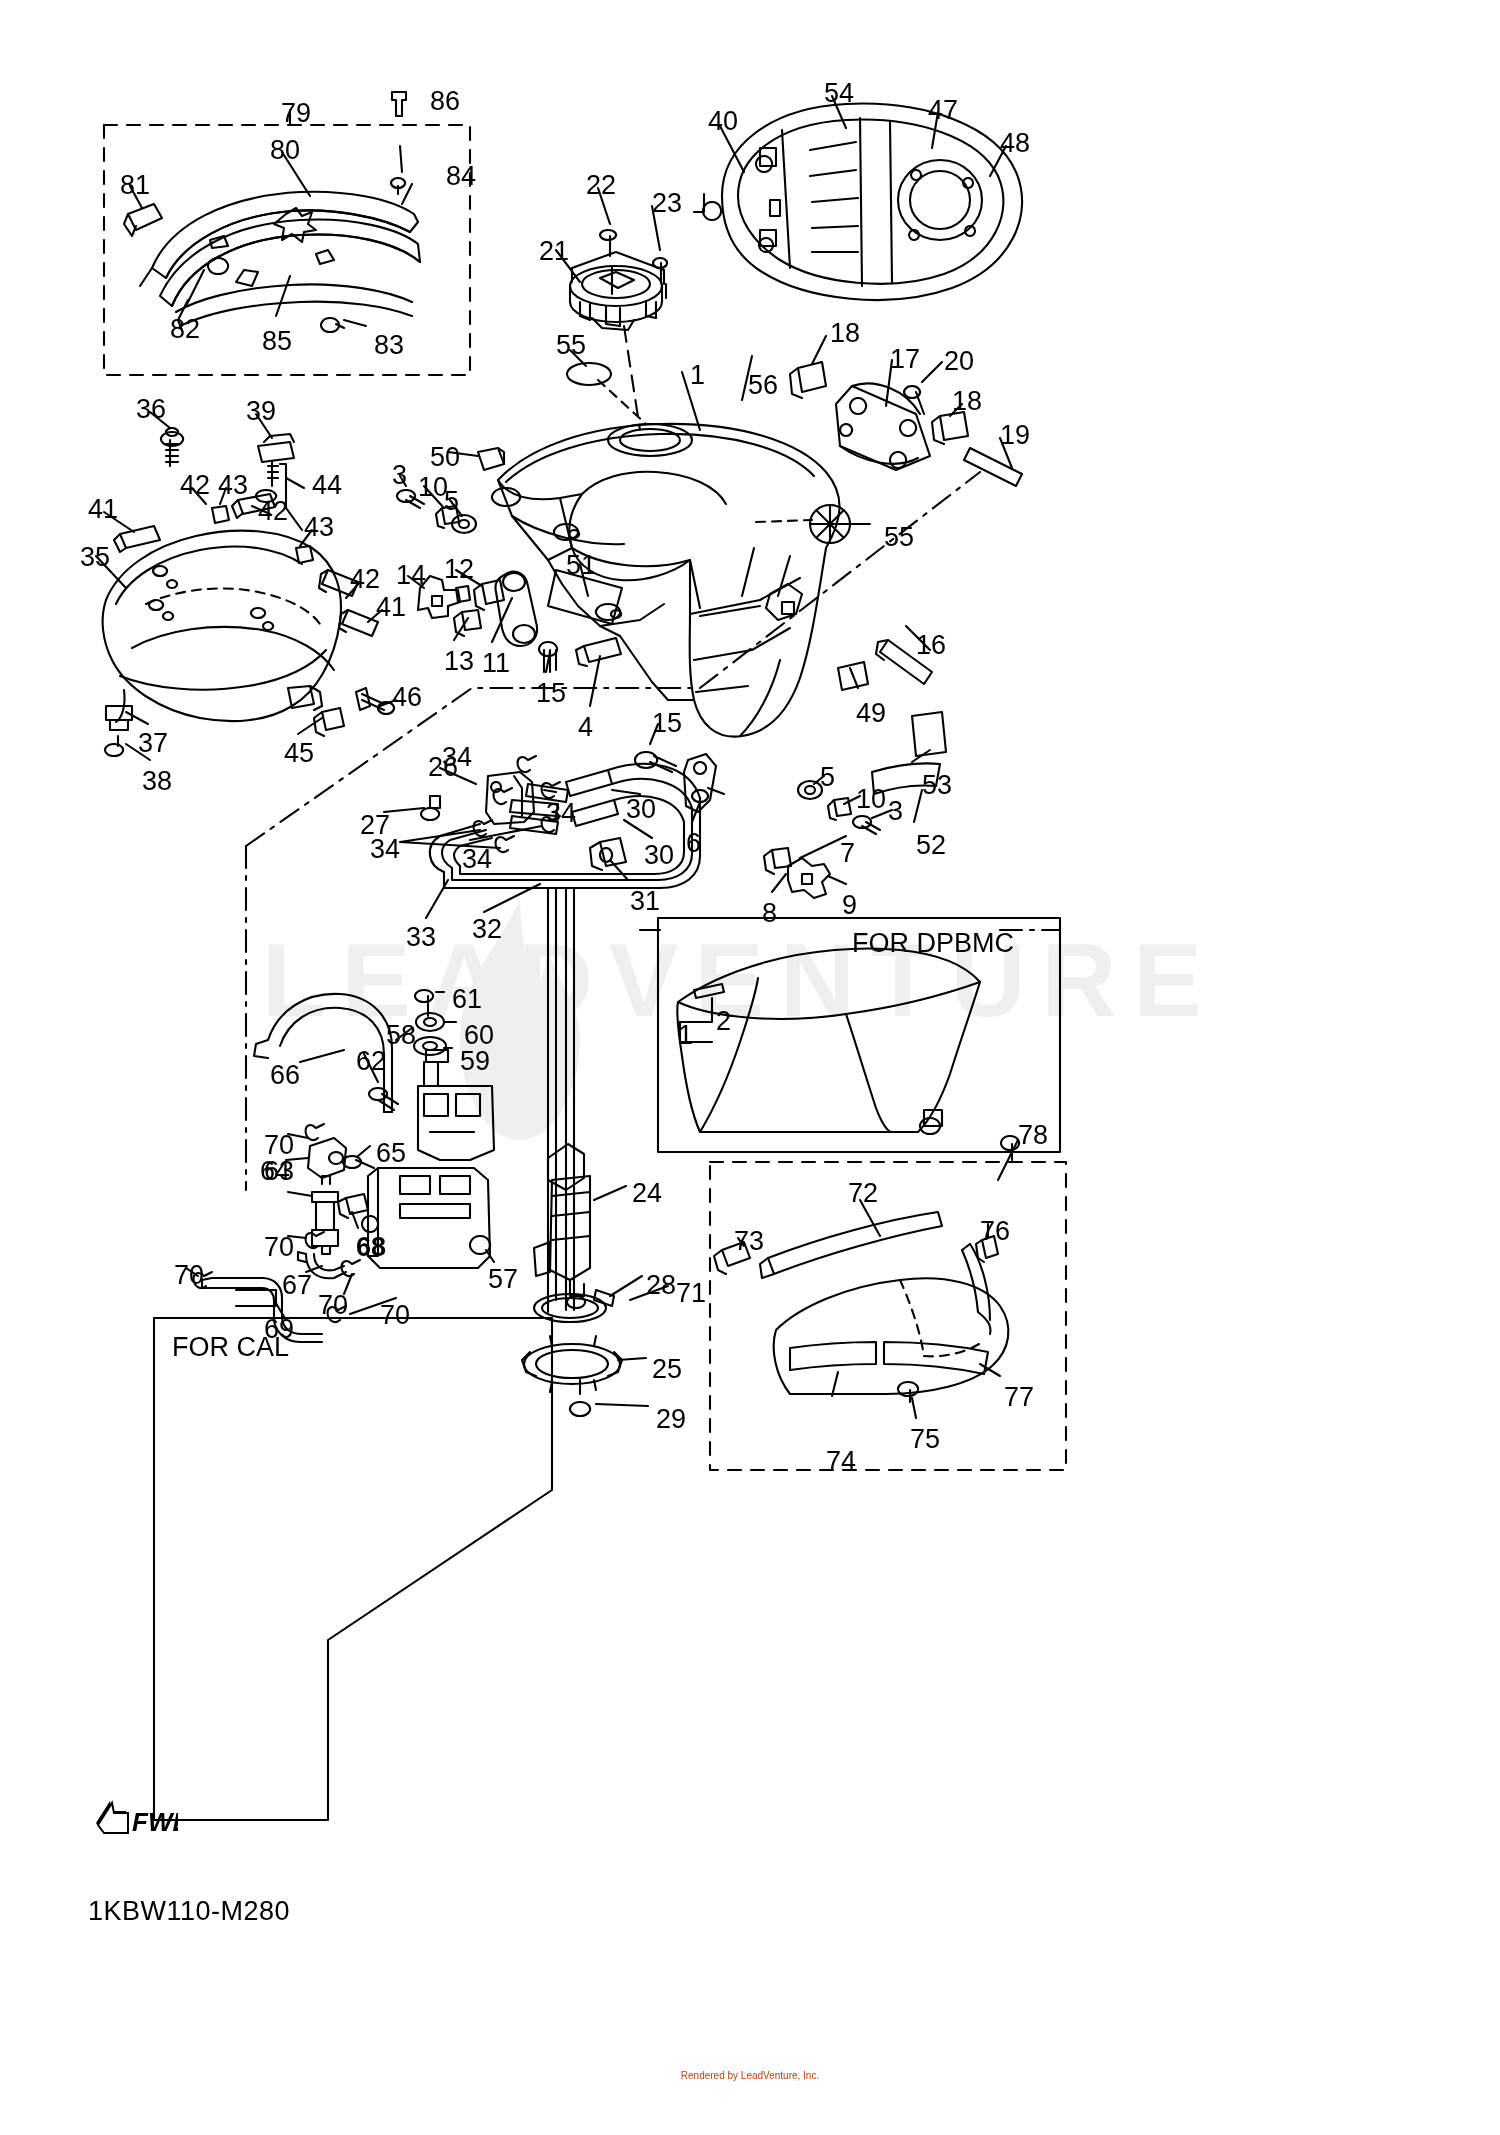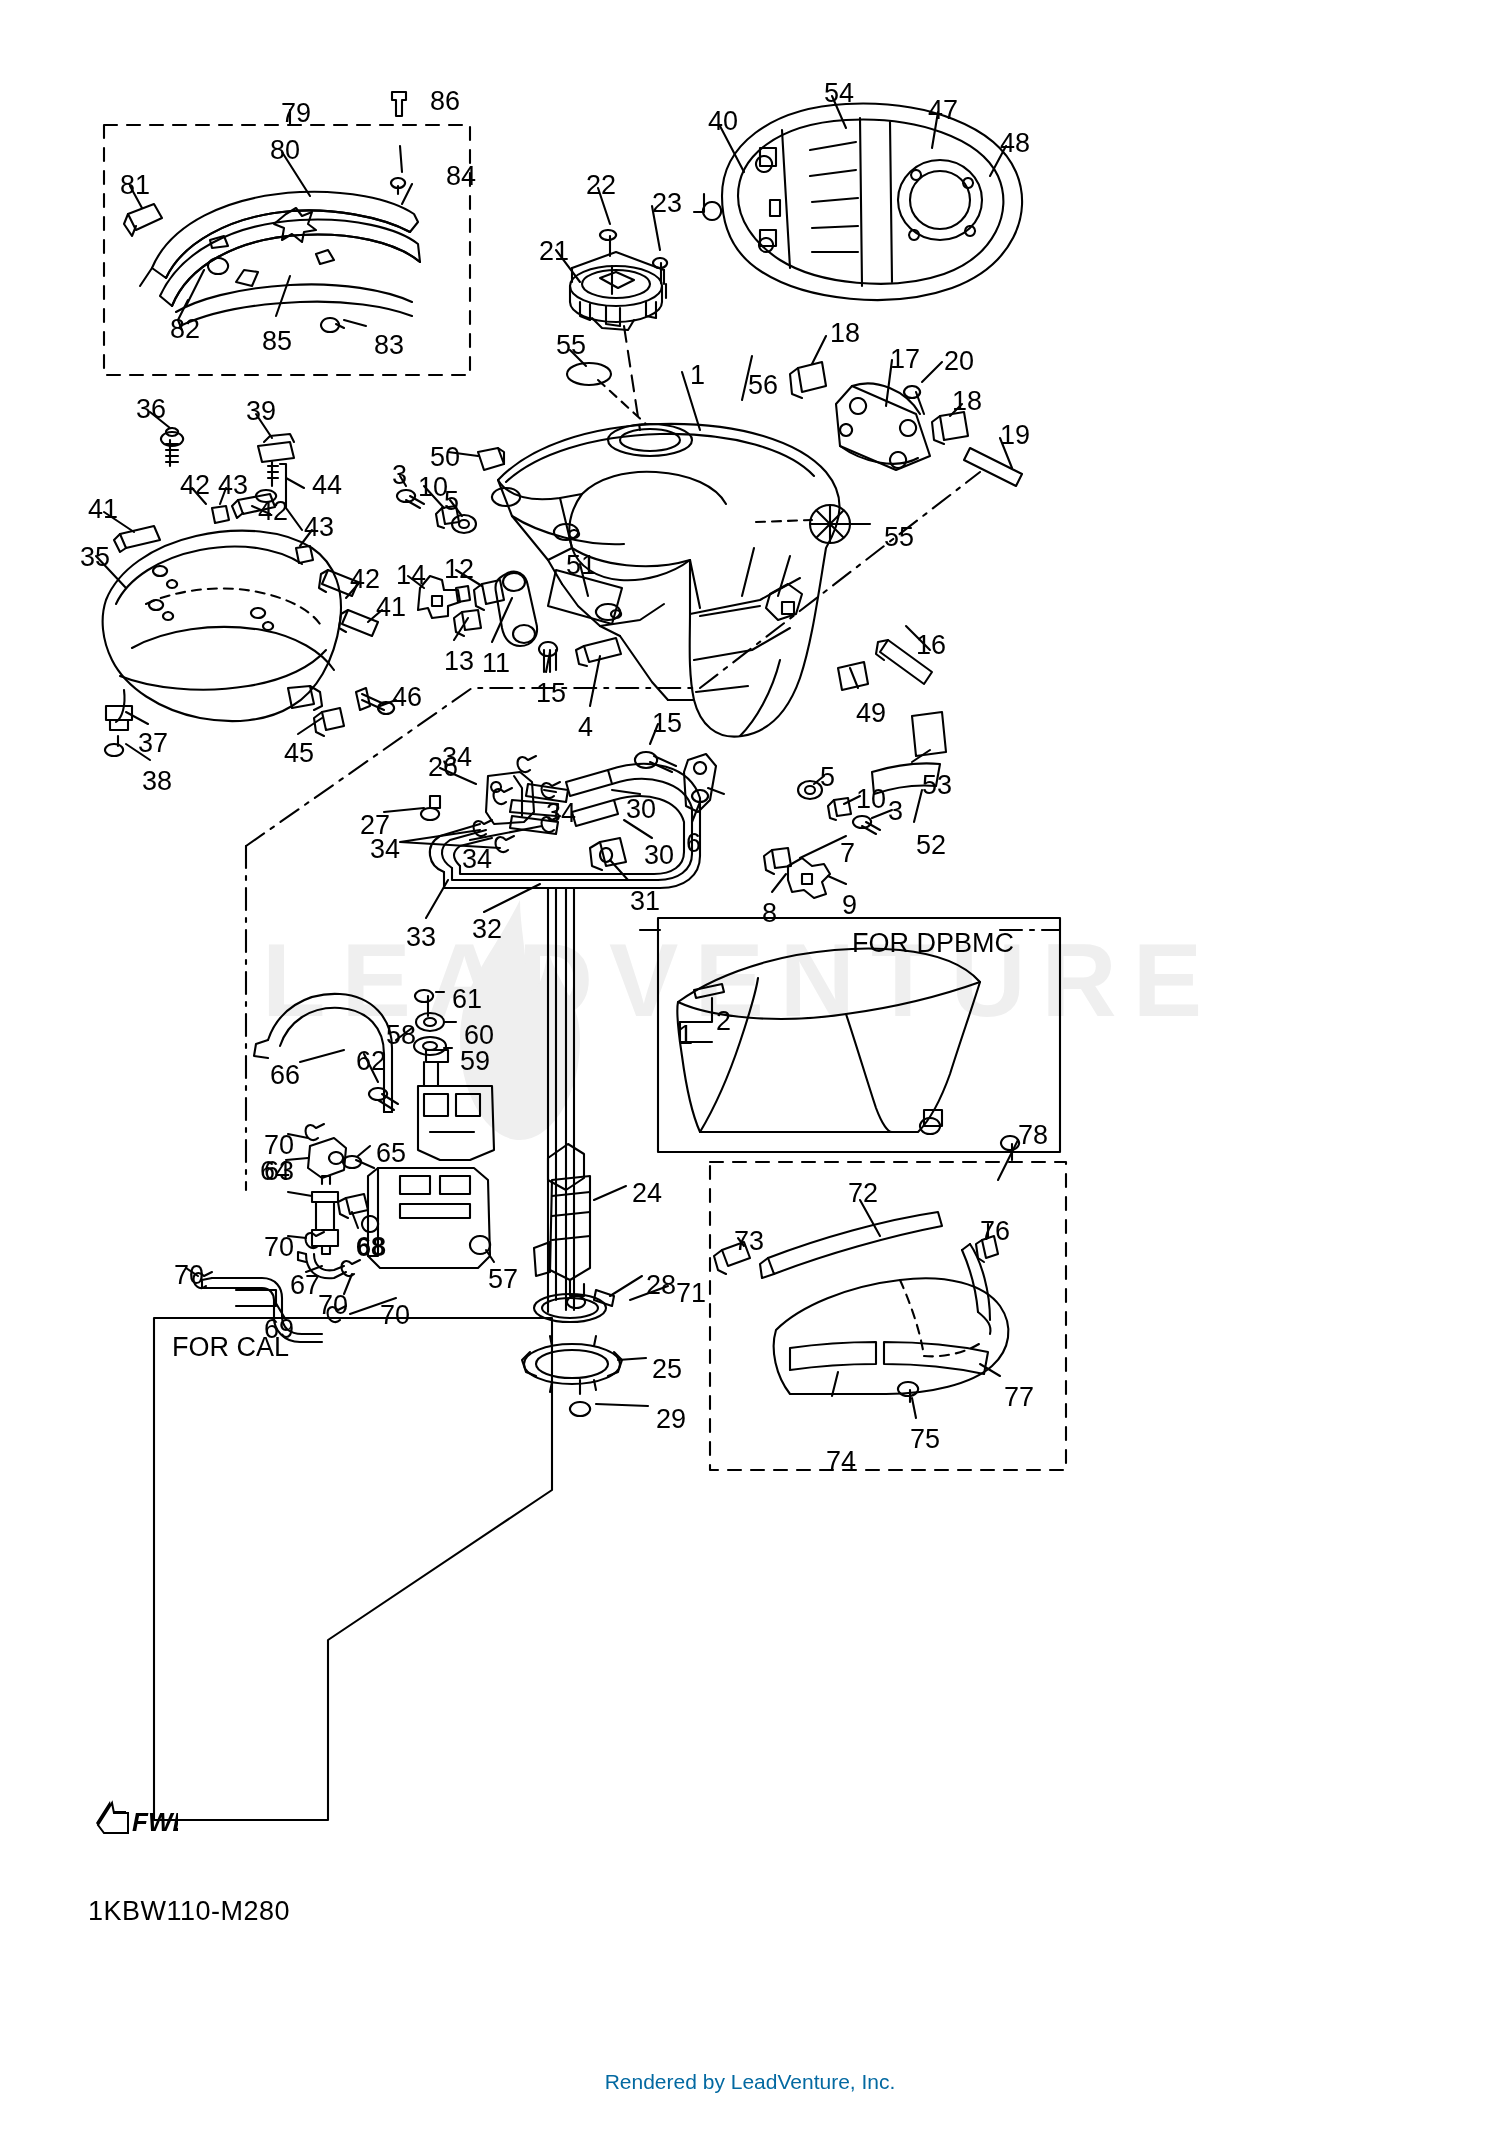--- a/index.html
+++ b/index.html
@@ -90,22 +90,22 @@
     font-weight: bold;
     color: #000;
     z-index: 6;
   }
   #rendered-by {
     position: absolute;
     left: 0; top: 2070px;
     width: 1500px;
     text-align: center;
     font-family: "Liberation Sans", sans-serif;
-    font-size: 21px;
-    color: #0369a1;
+    font-size: 10px;
+    color: #c2410c;
     z-index: 5;
   }
 </style>
 </head>
 <body>
 
 <div id="page">
 
   <div id="watermark">LEADVENTURE</div>
   <svg id="wm-flame" viewBox="0 0 180 260">
@@ -776,21 +776,21 @@
       <div class="callout" style="left: 464px; top: 1022px;">60</div>
       <div class="callout" style="left: 460px; top: 1048px;">59</div>
       <div class="callout" style="left: 270px; top: 1062px;">66</div>
       <div class="callout" style="left: 356px; top: 1048px;">62</div>
       <div class="callout" style="left: 264px; top: 1132px;">70</div>
       <div class="callout" style="left: 260px; top: 1158px;">64</div>
       <div class="callout" style="left: 376px; top: 1140px;">65</div>
       <div class="callout" style="left: 264px; top: 1158px;">63</div>
       <div class="callout" style="left: 356px; top: 1234px; font-weight: bold;">68</div>
       <div class="callout" style="left: 264px; top: 1234px;">70</div>
-      <div class="callout" style="left: 282px; top: 1272px; margin-left: 8px;">67</div>
+      <div class="callout" style="left: 282px; top: 1272px;">67</div>
       <div class="callout" style="left: 174px; top: 1262px;">70</div>
       <div class="callout" style="left: 318px; top: 1292px;">70</div>
       <div class="callout" style="left: 380px; top: 1302px;">70</div>
       <div class="callout" style="left: 264px; top: 1316px;">69</div>
       <div class="callout" style="left: 488px; top: 1266px;">57</div>
       <div class="callout" style="left: 632px; top: 1180px;">24</div>
       <div class="callout" style="left: 646px; top: 1272px;">28</div>
       <div class="callout" style="left: 676px; top: 1280px;">71</div>
       <div class="callout" style="left: 652px; top: 1356px;">25</div>
       <div class="callout" style="left: 656px; top: 1406px;">29</div>

